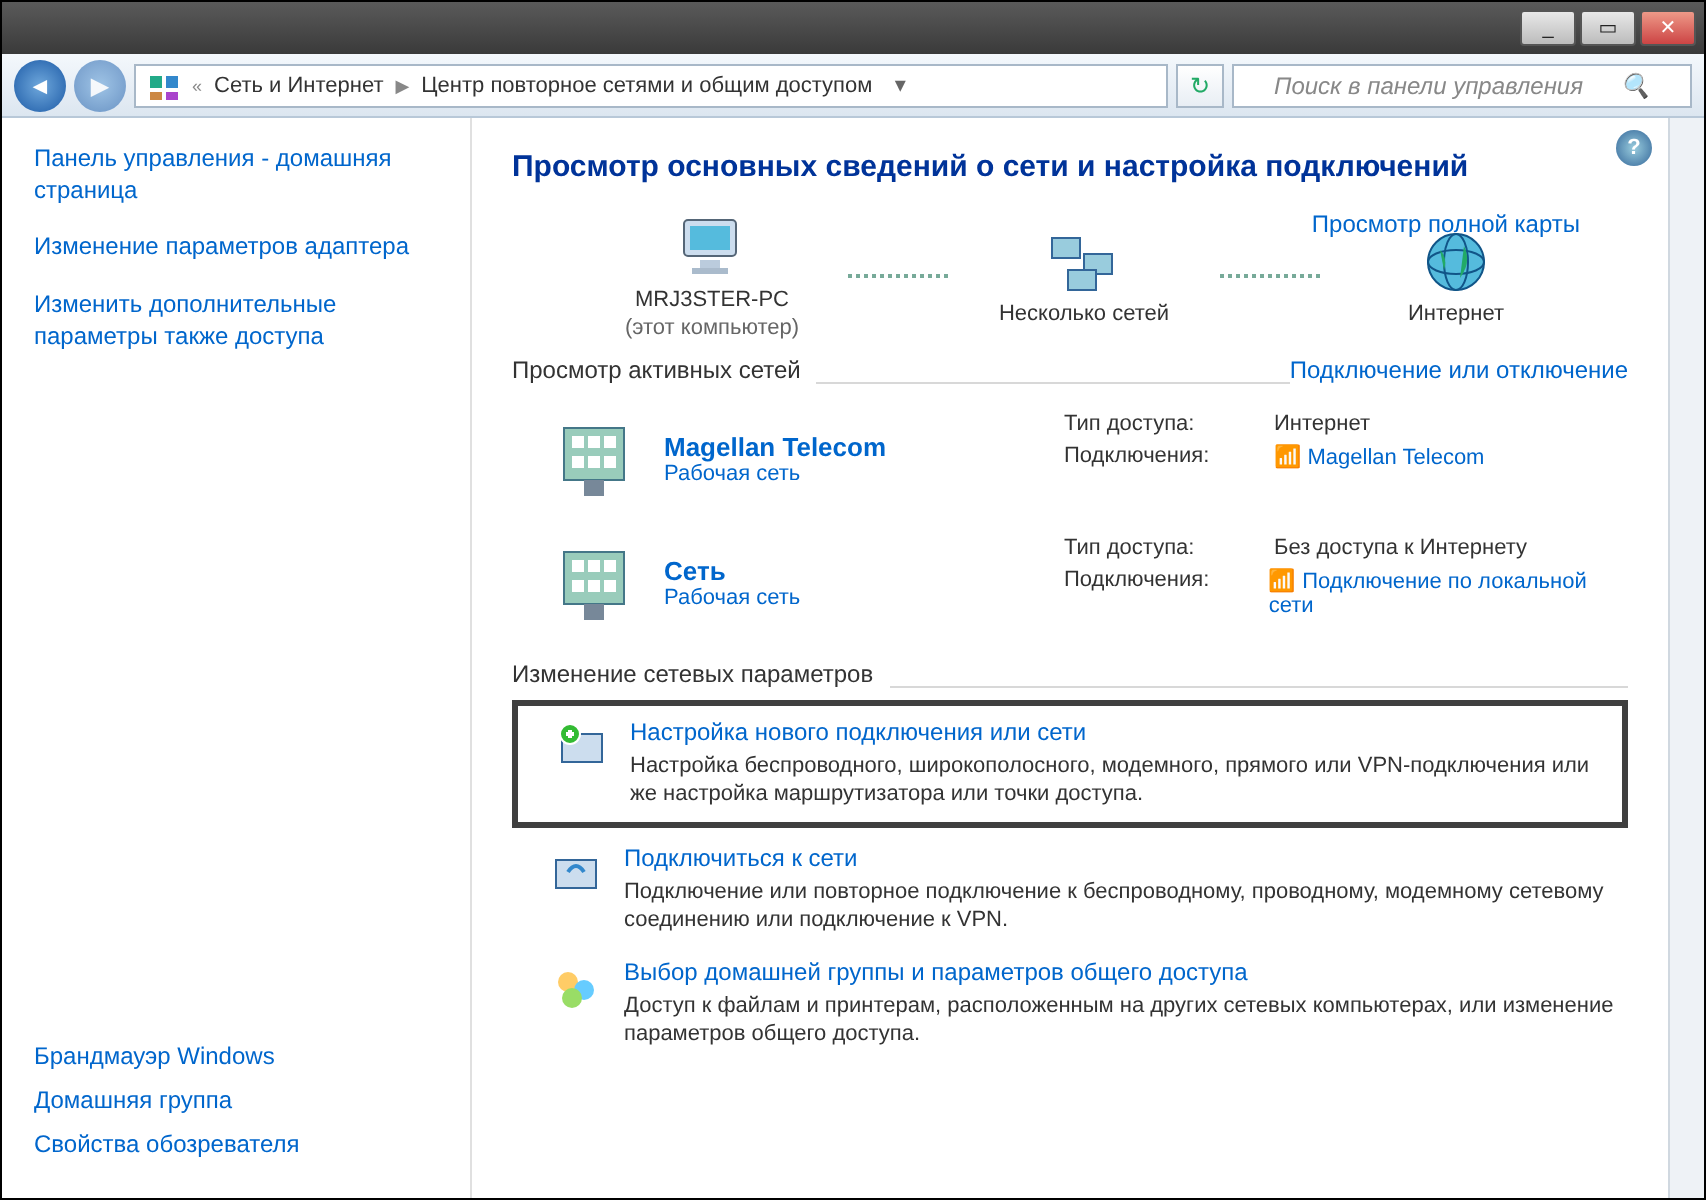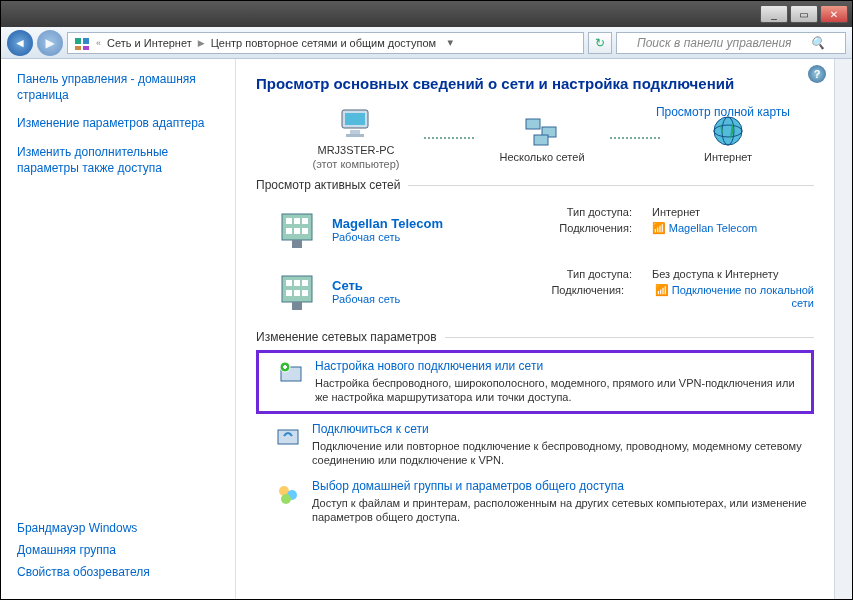--- a/index.html
+++ b/index.html
@@ -23,40 +23,40 @@
   .sidebtm{color:#0066cc;font-size:12px;margin-bottom:8px;cursor:pointer;}
   .main { flex:1; background:#fff; padding:16px 20px 8px 20px; overflow:hidden; position:relative;}
   .main h1{font-size:15px;font-weight:bold;color:#003399;margin-bottom:14px;}
   .map{display:flex;align-items:center;gap:8px;margin-bottom:6px;margin-left:40px;}
   .mapnode{display:flex;flex-direction:column;align-items:center;gap:2px;width:120px;}
   .mapnode .icon{width:40px;height:36px;display:flex;align-items:center;justify-content:center;}
   .mapnode .lbl{font-size:11px;color:#333;text-align:center;}
   .mapnode .sub{font-size:11px;color:#666;text-align:center;}
   .mapline{flex:0 0 50px;height:2px;border-top:2px dotted #7a9;}
   .maplink{color:#0066cc;font-size:12px;position:absolute;right:44px;top:46px;cursor:pointer;}
-  .section-row{display:flex;align-items:center;margin:8px 0 6px 0;}
+  .section-row{display:flex;align-items:flex-end;margin:8px 0 6px 0;}
   .section-row .sl{color:#333;font-size:12px;}
   .section-row .hr{flex:1;height:1px;background:#d8d8d8;margin-left:8px;}
   .section-row .rl{color:#0066cc;font-size:12px;margin-left:auto;cursor:pointer;}
   .netitem{display:flex;padding:8px 0;}
   .netitem .icon{width:46px;height:46px;margin:0 12px 0 18px;display:flex;align-items:center;justify-content:center;}
   .netitem .info{display:flex;flex-direction:column;justify-content:center;width:200px;}
   .netitem .info .nm{color:#0066cc;font-size:13px;font-weight:bold;cursor:pointer;}
   .netitem .info .ty{color:#0066cc;font-size:11px;cursor:pointer;}
   .netitem .details{display:flex;flex-direction:column;gap:4px;font-size:11px;flex:1;}
-  .netitem .details .row{display:flex;gap:20px;text-align:right;}
+  .netitem .details .row{display:flex;gap:5px;}
   .netitem .details .k{width:100px;color:#333;}
   .netitem .details .v{color:#333;}
   .netitem .details .v a{color:#0066cc;cursor:pointer;}
   .task{display:flex;padding:6px 0 6px 18px;gap:10px;}
   .task .ti{width:28px;height:28px;display:flex;align-items:center;justify-content:center;flex-shrink:0;}
   .task .td{display:flex;flex-direction:column;gap:3px;}
   .task .td .tl{color:#0066cc;font-size:12px;cursor:pointer;}
   .task .td .tx{color:#333;font-size:11px;line-height:1.3;}
-  .highlight{border:3px solid #6d28d9;margin:2px 0;}
+  .highlight{border:3px solid #404040;margin:2px 0;}
   .help{position:absolute;right:8px;top:6px;width:18px;height:18px;border-radius:50%;background:radial-gradient(#9cd,#369);color:#fff;display:flex;align-items:center;justify-content:center;font-size:11px;font-weight:bold;}
   .scroll-gutter{width:18px;background:#eef2f6;border-left:1px solid #d0d8e0;}
   svg{display:block;}
 </style>
 </head>
 <body>
 
 <div class="window">
   <div class="titlebar">
     <div class="tbtn">_</div>
@@ -140,20 +140,21 @@
                 <path d="M22 10 Q26 18 20 26" fill="#2a6"></path>
               </svg>
             </span>
           <span class="lbl">Интернет</span>
         </div>
       </div>
 
       <div class="section-row">
         <span class="sl">Просмотр активных сетей</span>
         <span class="hr"></span>
+        <span class="rl">Подключение или отключение</span>
       </div>
 
       <div class="netitem">
         <span class="icon">
             <svg width="46" height="46">
               <rect x="8" y="8" width="30" height="26" fill="#9cb" stroke="#478"></rect>
               <rect x="12" y="12" width="6" height="6" fill="#fff"></rect>
               <rect x="20" y="12" width="6" height="6" fill="#fff"></rect>
               <rect x="28" y="12" width="6" height="6" fill="#fff"></rect>
               <rect x="12" y="22" width="6" height="6" fill="#fff"></rect>

